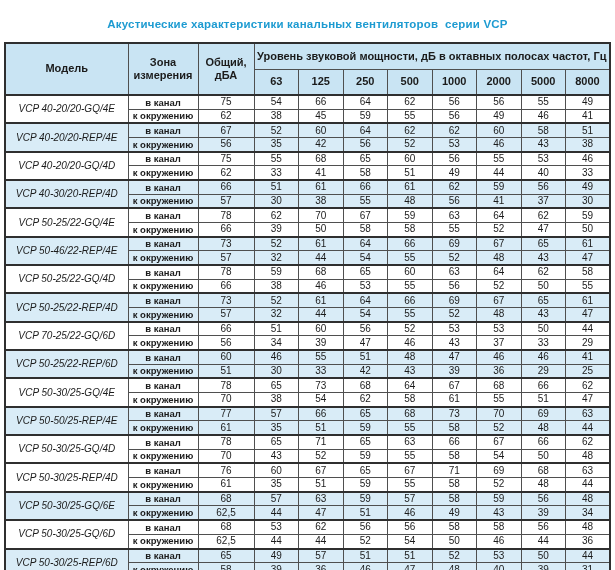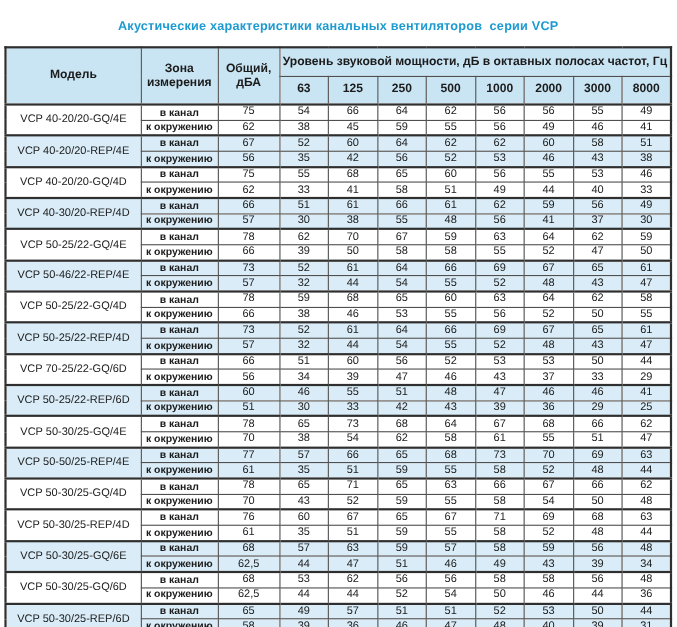--- a/index.html
+++ b/index.html
@@ -20,21 +20,21 @@
     text-align:center; vertical-align:middle;
     color:#1b1b1b; overflow:hidden;
   }
   thead th {
     background:#c9e4f3; font-weight:bold; font-size:11px;
     line-height:1.2; white-space:pre-line;
   }
   thead tr { height:26px; }
   thead tr.freq-row th { font-size:11px; }
   tbody td { font-size:10px; line-height:1; background:#ffffff; }
-  tbody td.model-col { font-size:10px; }
+  tbody td.model-col { font-size:10px;font-style:italic; }
   tbody td.zone-col { font-size:9.5px;font-weight:bold; }
   tbody tr.band td { background:#d9ecf7; }
   tbody tr.group-start td { border-top:2px solid #2f2f2f; }
 </style>
 </head>
 <body>
 
 <div class="page">
   <div class="title">Акустические характеристики канальных вентиляторов  серии VCP</div>
 
@@ -54,21 +54,21 @@
 дБА</th>
         <th colspan="8">Уровень звуковой мощности, дБ в октавных полосах частот, Гц</th>
       </tr>
       <tr class="freq-row" id="freq-row">
           <th>63</th>
           <th>125</th>
           <th>250</th>
           <th>500</th>
           <th>1000</th>
           <th>2000</th>
-          <th>3000</th>
+          <th>5000</th>
           <th>8000</th>
         </tr>
     </thead>
     <tbody id="table-body">
         <tr class=" group-start">
           <td rowspan="2" class="model-col">VCP 40-20/20-GQ/4E</td>
           <td class="zone-col">в канал</td>
           <td>75</td>
           <td>54</td>
           <td>66</td>

